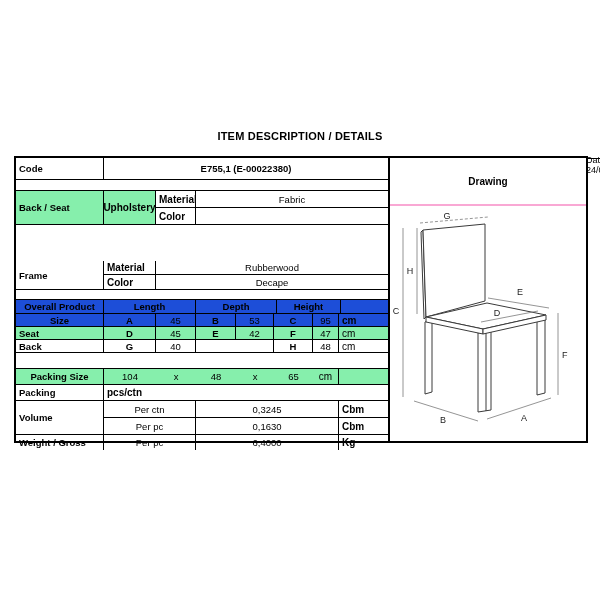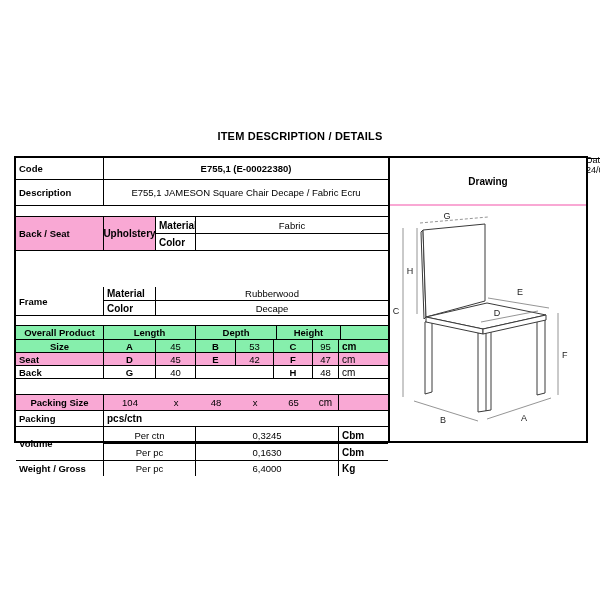--- a/index.html
+++ b/index.html
@@ -20,22 +20,22 @@
   .col{display:flex;flex-direction:column;flex:1;min-width:0;}
   .col .row:last-child{border-bottom:none;}
   .cell{border-right:1px solid #000;box-sizing:border-box;display:flex;
         align-items:center;padding:0 3px;font-size:9.5px;overflow:hidden;
         white-space:nowrap;}
   .cell.end{border-right:none;}
   .cell.nob{border-right:none;}
   .b{font-weight:bold;}
   .ctr{justify-content:center;text-align:center;padding:0 1px;}
   .sm{font-size:10px;}
-  .gray{background:#f9a8d4;}
-  .yellow{background:#86efac;}
+  .gray{background:#86efac;}
+  .yellow{background:#1d4ed8;}
   .f1{flex:1;min-width:0;}
   .w88{width:88px;flex:none;} .w52{width:52px;flex:none;}
   .w40{width:40px;flex:none;} .w38{width:38px;flex:none;}
   .w39{width:39px;flex:none;} .w26{width:26px;flex:none;}
   .w92{width:92px;flex:none;} .w143{width:143px;flex:none;}
   .w235{width:235px;flex:none;}
   .h22{height:22px;} .h26{height:26px;} .h11{height:11px;} .h10{height:10px;}
   .h34{height:34px;} .h29{height:29px;margin-top:36px;} .h14{height:14px;} .h13{height:13px;}
   .h12{height:16px;} .h15{height:15px;} .h16{height:16px;} .h17{height:17px;}
   .gap{border-bottom:1px solid #000;}
@@ -59,24 +59,20 @@
 <div class="sheet">
   <div class="main">
 
     <div class="left-pane">
 
       <div class="row h22">
         <div class="cell w88 b">Code</div>
         <div class="cell f1 b ctr end">E755,1 (E-00022380)</div>
       </div>
 
-      <div class="row h26">
-        <div class="cell w88 b">Description</div>
-        <div class="cell f1 ctr end">E755,1 JAMESON Square Chair Decape / Fabric Ecru</div>
-      </div>
 
       <div class="row h11 gap"></div>
 
       <div class="block h34">
         <div class="cell w88 b gray">Back / Seat</div>
         <div class="cell w52 b ctr sm gray">Upholstery</div>
         <div class="col">
           <div class="row h17">
             <div class="cell w40 b sm">Material</div>
             <div class="cell f1 ctr end">Fabric</div>

